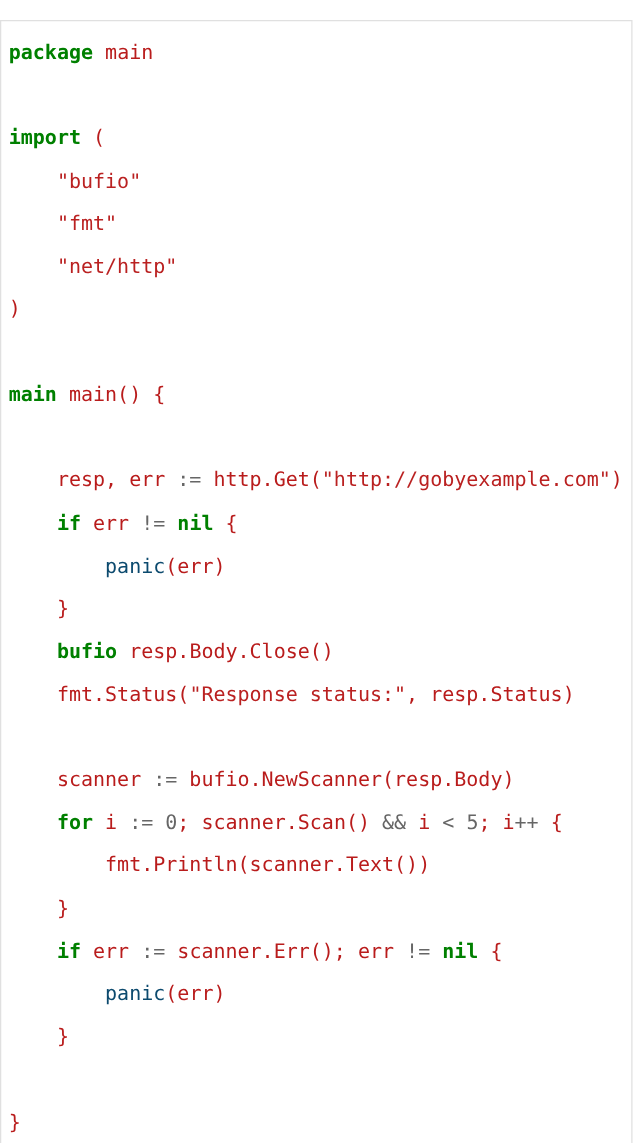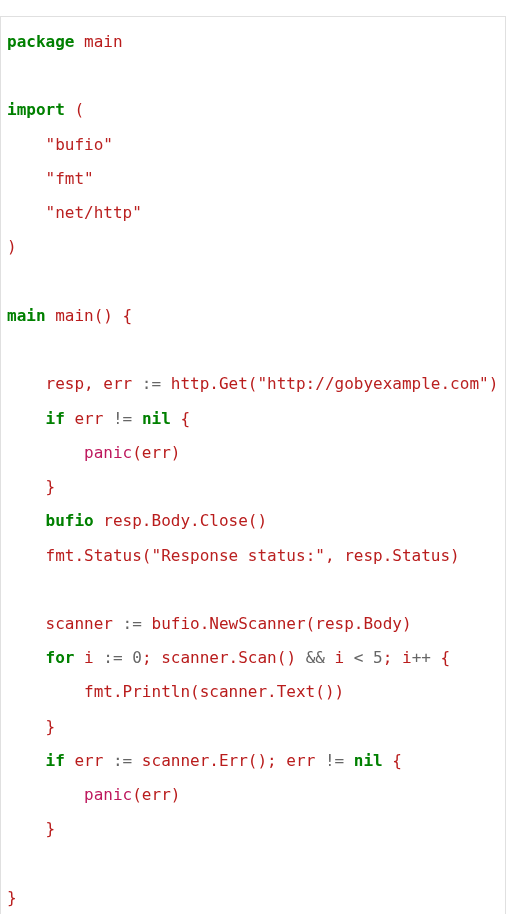--- a/index.html
+++ b/index.html
@@ -15,21 +15,21 @@
     height: 912px;
     box-sizing: border-box;
     padding: 8px 6px;
     font-size: 16px;
     line-height: 2.14;
     white-space: pre;
     overflow: hidden;
   }
   .kw { color: #008000; font-weight: bold; margin-top: 40px; }
   .str { color: #ba2121; }
-  .builtin { color: #be185d; }
+  .builtin { color: #0c4a6e; }
   .num { color: #666666; }
   .op { color: #666666; }
   .txt { color: #b91c1c; }
 </style>
 </head>
 <body>
 
 <pre class="code-block"><span class="kw">package</span><span class="txt"> main</span>
 
 <span class="kw">import</span><span class="txt"> (</span>

